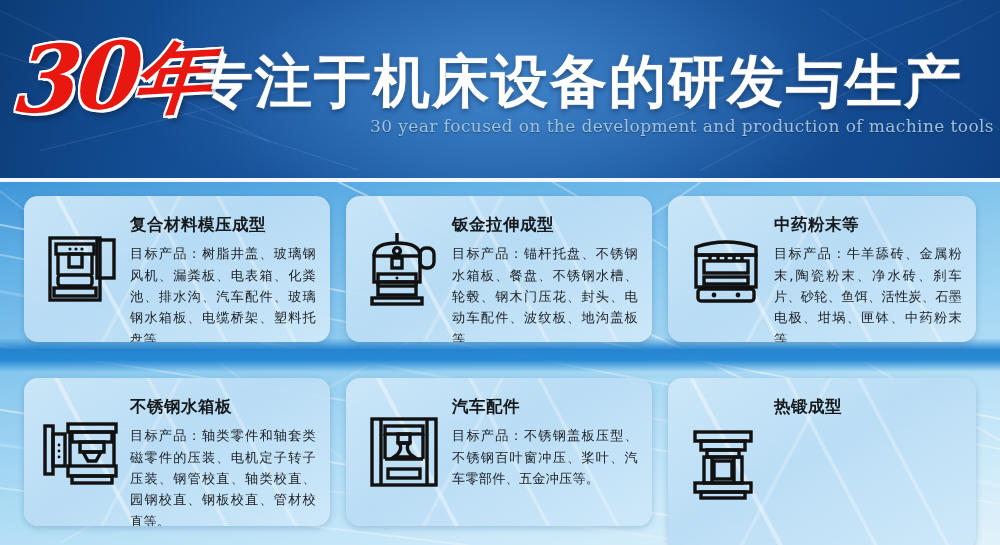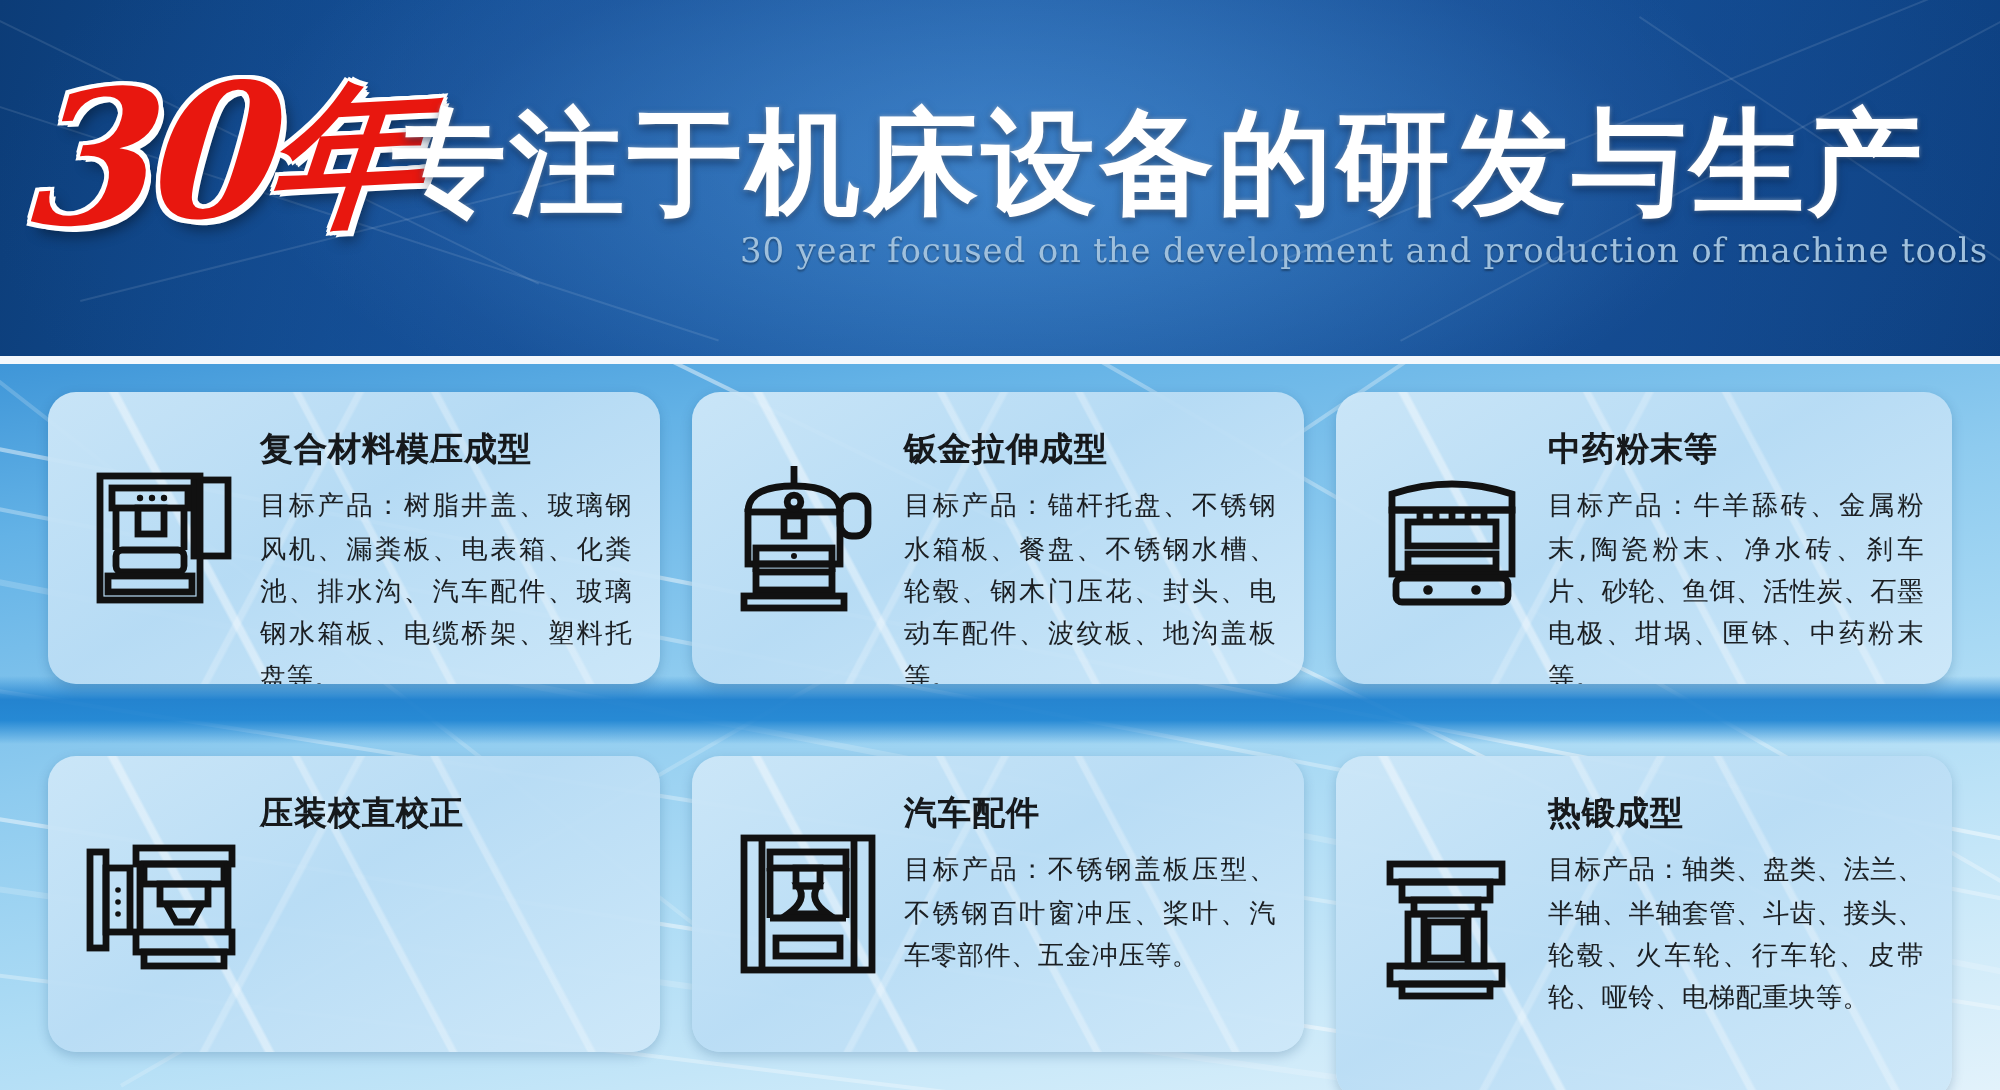--- a/index.html
+++ b/index.html
@@ -260,21 +260,22 @@
               <rect x="30" y="18" width="40" height="10"></rect>
               <rect x="38" y="28" width="24" height="10"></rect>
               <path d="M41 38 l18 0 l-5 9 l-8 0 z"></path>
               <rect x="26" y="52" width="48" height="10"></rect>
               <rect x="30" y="62" width="40" height="7"></rect>
               <line x1="28" y1="18" x2="28" y2="52"></line>
               <line x1="72" y1="18" x2="72" y2="52"></line>
             </svg>
           </div>
           <div class="txt-col">
-            <div class="c-title">压装校直校正</div>
+            <div class="c-title">不锈钢水箱板</div>
+            <div class="c-desc">目标产品：轴类零件和轴套类磁零件的压装、电机定子转子压装、钢管校直、轴类校直、园钢校直、钢板校直、管材校直等。</div>
           </div>
         </div>
       </div>
 
       <div class="card" style="left:346px;top:196px;width:306px;height:148px;">
         <div class="card-in">
           <div class="ic-col">
             <svg class="ic-svg" width="72" height="76" viewBox="0 0 72 76" fill="none" stroke="#111" stroke-width="3.4">
               <rect x="4" y="5" width="64" height="66"></rect>
               <line x1="13" y1="5" x2="13" y2="71"></line>
@@ -305,21 +306,20 @@
               <rect x="14" y="31" width="38" height="26"></rect>
               <rect x="24" y="35" width="18" height="18"></rect>
               <line x1="22" y1="31" x2="22" y2="57"></line>
               <line x1="44" y1="31" x2="44" y2="57"></line>
               <rect x="5" y="57" width="56" height="9"></rect>
               <rect x="11" y="66" width="44" height="6"></rect>
             </svg>
           </div>
           <div class="txt-col">
             <div class="c-title">热锻成型</div>
-            <div class="c-desc">目标产品：轴类、盘类、法兰、半轴、半轴套管、斗齿、接头、轮毂、火车轮、行车轮、皮带轮、哑铃、电梯配重块等。</div>
           </div>
         </div>
       </div>
 
     </div>
   </div>
 
 </div>
 
 </body></html>

